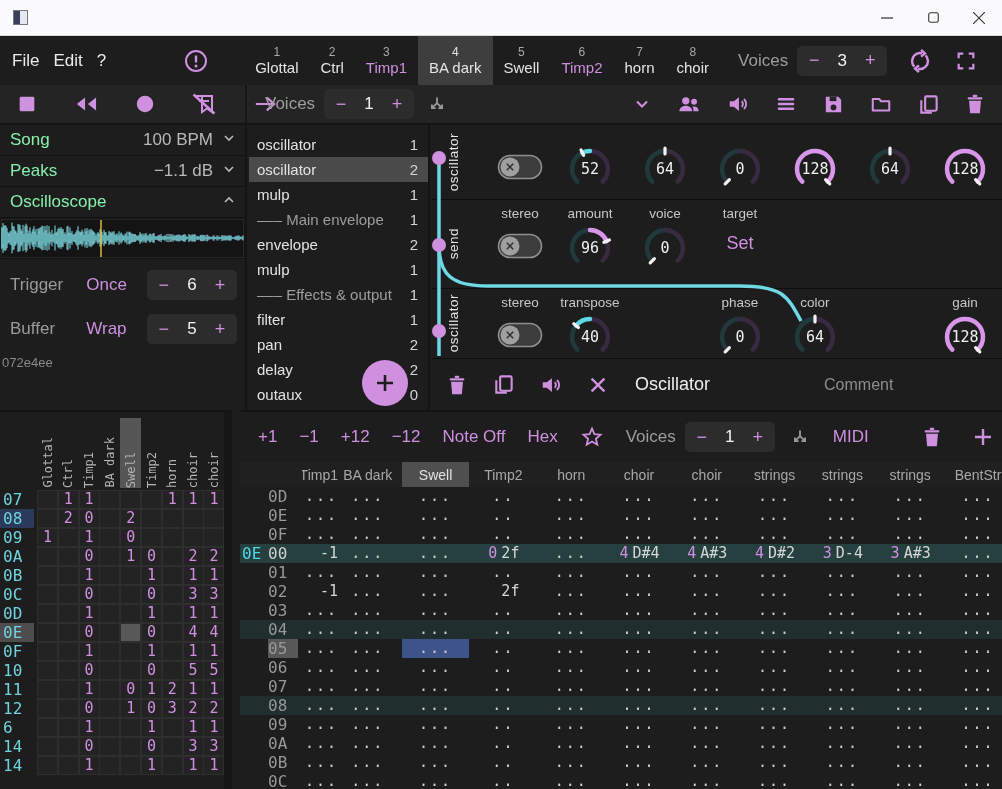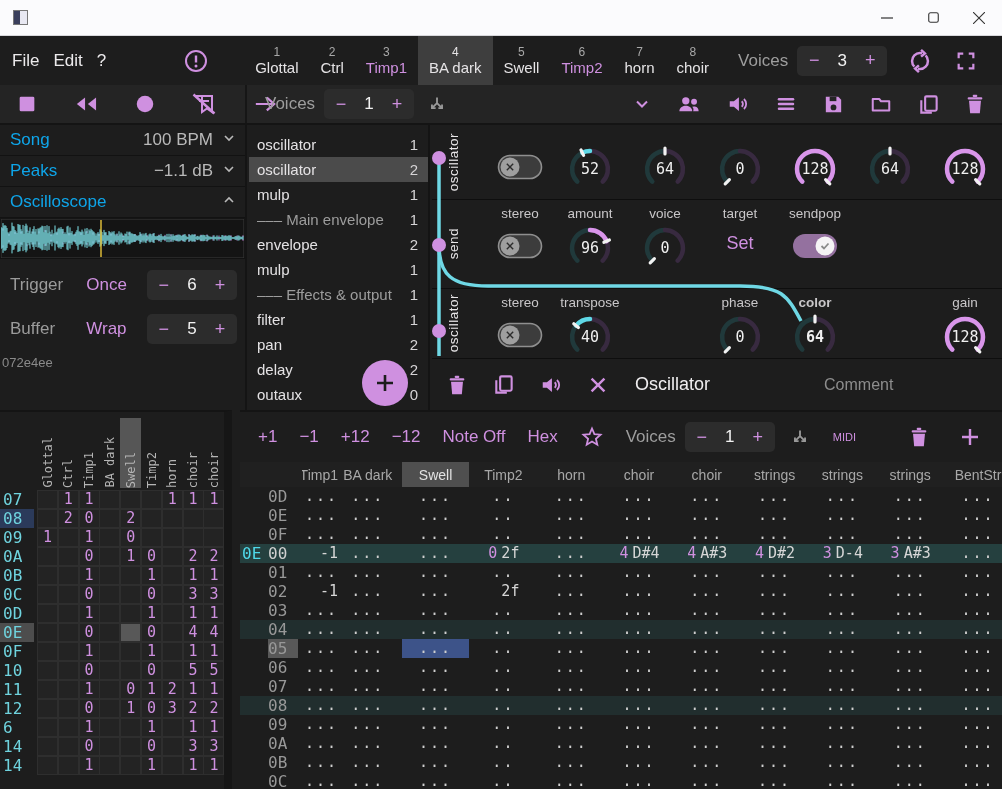--- a/index.html
+++ b/index.html
@@ -49,21 +49,21 @@
     border-right:2px solid #161616; height:100%; }
   #voices-wrap { display:flex; align-items:center; margin-left:18px; }
   #voices-label { color:#9d9d9d; font-size:17px; margin-right:9px; }
   #tb2-right { margin-left:auto; display:flex; align-items:center; gap:24px; padding-right:16px; }
 
   
   #left-panel { position:absolute; left:0; top:125px; width:247px; height:285px;
     border-right:2px solid #141414; background:#1d1d1d; }
   .lp-row { height:31px; display:flex; align-items:center; padding:0 8px 0 10px;
     border-bottom:1px solid #121212; }
-  .lp-label { color:#0ea5e9; font-size:17px; }
+  .lp-label { color:#86efac; font-size:17px; }
   .lp-value { margin-left:auto; color:#b9b9b9; font-size:17px; }
   .lp-chev { color:#b9b9b9; margin-left:8px; }
   #scope-panel { height:41px; border-bottom:1px solid #121212; position:relative; background:#151515; }
   #scope-panel svg { position:absolute; left:1px; top:1px; }
   .lp-ctl-row { height:44px; display:flex; align-items:center; padding:0 8px 0 10px; }
   .lp-ctl-label { color:#9b9b9b; font-size:17px; width:78px; }
   .lp-mode { color:#cf90e0; font-size:17px; width:62px; }
   .lp-ctl-row .stepper { margin-left:auto; width:92px; justify-content:space-between; }
   #version { color:#8a8a8a; font-size:13px; padding:4px 0 0 2px; }
 
@@ -110,21 +110,21 @@
   .pt-cell { position:absolute; width:21px; height:19px; border:1px solid #2e2e2e; background:#232323;
     color:#cf90e0; font-size:15px; line-height:17px; text-align:center; }
 
   
   #note-editor { position:absolute; left:240px; top:410px; width:762px; height:379px; overflow:hidden;
     border-top:2px solid #141414; background:#1d1d1d; }
   #ne-toolbar { height:50px; display:flex; align-items:center; padding-left:18px; }
   .ne-btn { color:#cf90e0; font-size:17px; margin-right:22px; white-space:nowrap; }
   #ne-star { margin-right:22px; }
   #ne-voices-label { color:#9d9d9d; font-size:17px; margin-right:9px; }
-  #ne-midi { color:#cf90e0; font-size:11px; margin-left:22px; }
+  #ne-midi { color:#cf90e0; font-size:17px; margin-left:22px; }
   #ne-split { margin-left:14px; }
   #ne-trash { margin-left:52px; }
   #ne-plus { margin-left:28px; margin-right:10px; }
   #ne-headers { position:relative; height:25px; background:#202020; }
   .ne-hdr { position:absolute; top:0; height:25px; display:flex; align-items:center; justify-content:center;
     color:#a8a8a8; font-size:14px; overflow:hidden; }
   .ne-hdr.selected { background:#4f4f4f; color:#e2e2e2; }
   #ne-grid { position:relative; }
   .ne-row { position:absolute; left:0; width:762px; height:19px; }
   .ne-row.beat { background:#212e2e; }
@@ -532,28 +532,20 @@
           <div class="knob"><svg width="50" height="50" viewBox="0 0 50 50">
               <path d="M12.3 37.7 A18 18 0 0 1 25.0 7.0" stroke="#20393b" stroke-width="4.5" fill="none" stroke-linecap="round"></path>
               <path d="M25.0 7.0 A18 18 0 0 1 37.7 37.7" stroke="#382a40" stroke-width="4.5" fill="none" stroke-linecap="round"></path>
               <line x1="14.4" y1="35.6" x2="10.2" y2="39.8" stroke="#f2f2f2" stroke-width="3.2" stroke-linecap="round"></line>
             </svg><span class="kval">0</span></div>
         </div>
         <div class="param-cell" style="left: 271px; top: 6px; width: 74px;">
           <div class="param-label">target</div>
           <div class="set-text">Set</div>
         </div>
-        <div class="param-cell" style="left: 346px; top: 6px; width: 74px;">
-          <div class="param-label">sendpop</div>
-          <div style="margin-top: 10px;"><svg width="46" height="26" viewBox="0 0 46 26">
-              <rect x="1" y="1" width="44" height="24" rx="12" fill="#94719f"></rect>
-              <circle cx="33" cy="13" r="9.5" fill="#f5f3f5"></circle>
-              <path d="M29.5 13 l2.5 2.5 l4.5 -5" stroke="#8a8a8a" stroke-width="1.8" fill="none"></path>
-            </svg></div>
-        </div>
       </div>
       <div class="param-row prow-2">
         <div class="unit-vlabel">
           <span>oscillator</span>
         </div>
         <div class="param-cell" style="left: 51px; top: 6px; width: 74px;">
           <div class="param-label">stereo</div>
           <div style="margin-top: 10px;"><svg width="46" height="26" viewBox="0 0 46 26">
               <rect x="1.5" y="1.5" width="43" height="23" rx="11.5" fill="#3c3c3c" stroke="#8f8f8f" stroke-width="1.6"></rect>
               <circle cx="13" cy="13" r="9.5" fill="#9f9f9f"></circle>
@@ -570,21 +562,21 @@
             </svg><span class="kval">40</span></div>
         </div>
         <div class="param-cell" style="left: 271px; top: 6px; width: 74px;">
           <div class="param-label">phase</div>
           <div class="knob"><svg width="50" height="50" viewBox="0 0 50 50">
               <path d="M12.3 37.7 A18 18 0 0 1 25.0 7.0" stroke="#20393b" stroke-width="4.5" fill="none" stroke-linecap="round"></path>
               <path d="M25.0 7.0 A18 18 0 0 1 37.7 37.7" stroke="#382a40" stroke-width="4.5" fill="none" stroke-linecap="round"></path>
               <line x1="14.4" y1="35.6" x2="10.2" y2="39.8" stroke="#f2f2f2" stroke-width="3.2" stroke-linecap="round"></line>
             </svg><span class="kval">0</span></div>
         </div>
-        <div class="param-cell" style="left: 346px; top: 6px; width: 74px; font-weight: bold;">
+        <div class="param-cell" style="left: 346px; top: 6px; width: 74px;">
           <div class="param-label">color</div>
           <div class="knob"><svg width="50" height="50" viewBox="0 0 50 50">
               <path d="M12.3 37.7 A18 18 0 0 1 25.0 7.0" stroke="#20393b" stroke-width="4.5" fill="none" stroke-linecap="round"></path>
               <path d="M25.0 7.0 A18 18 0 0 1 37.7 37.7" stroke="#382a40" stroke-width="4.5" fill="none" stroke-linecap="round"></path>
               <line x1="25.0" y1="10.0" x2="25.0" y2="4.0" stroke="#f2f2f2" stroke-width="3.2" stroke-linecap="round"></line>
             </svg><span class="kval">64</span></div>
         </div>
         <div class="param-cell" style="left: 496px; top: 6px; width: 74px;">
           <div class="param-label">gain</div>
           <div class="knob"><svg width="50" height="50" viewBox="0 0 50 50">

